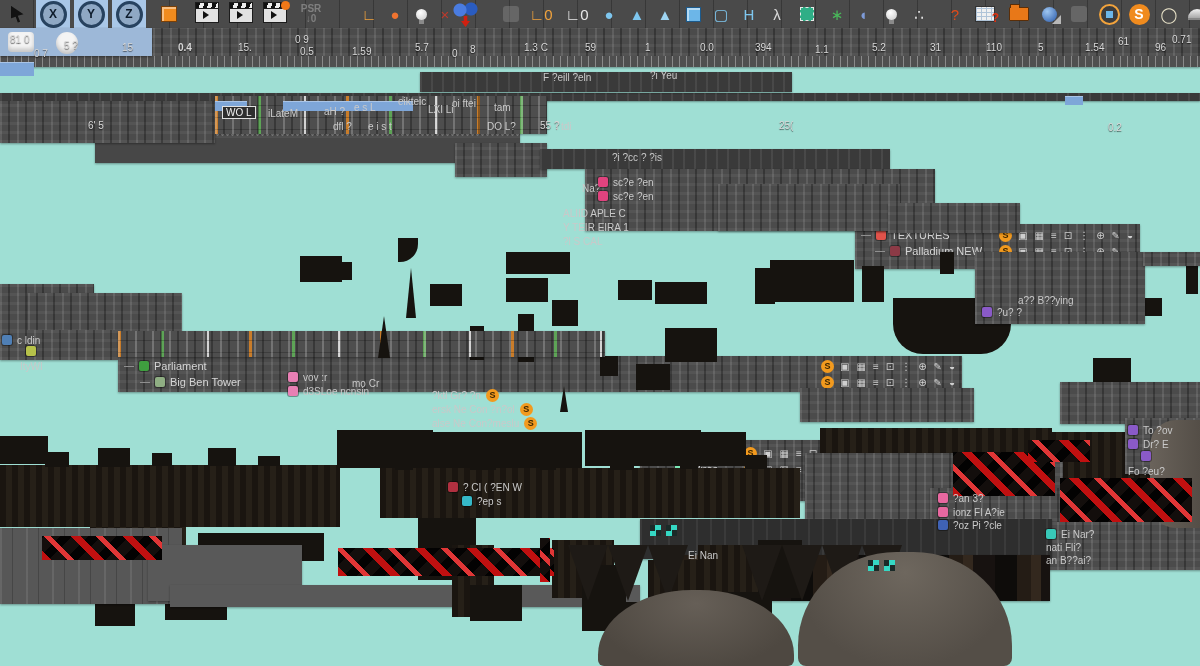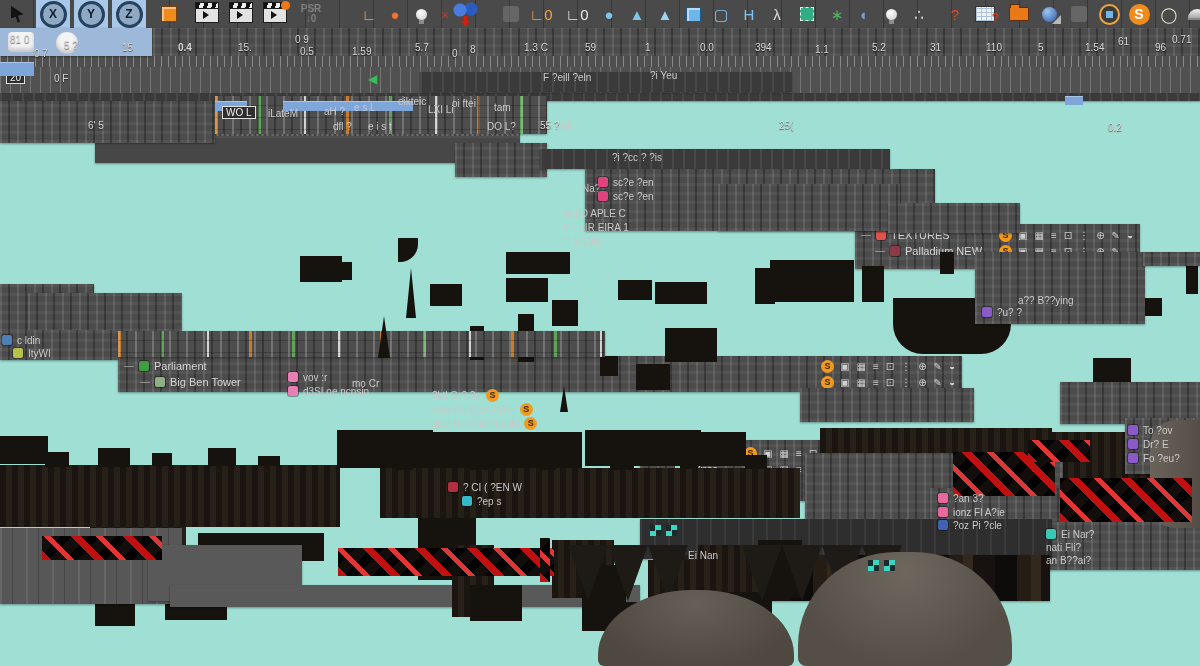--- a/index.html
+++ b/index.html
@@ -244,28 +244,20 @@
       </div>
       <div class="tcell" style="left: 1152px; width: 34px;">
         <div class="glyphc" style="color: rgb(232, 226, 200);">◯</div>
       </div>
       <div class="tcell" style="left: 1180px; width: 34px;">
         <div class="domeic"></div>
       </div>
     </div>
   <div id="strip2" class="abs panel v-n" style="left:0;top:28px;width:1200px;height:28px"></div>
   <div class="abs panel v-ruler" style="left:0;top:56px;width:1200px;height:11px"></div>
-  <div id="timeline" class="abs panel v-tl" style="left:0;top:67px;width:1200px;height:26px">
-      <div class="boxed abs" style="left: 6px; top: 4px;">20</div>
-      <div class="frag-num abs" style="left: 54px; top: 6px;">0 F</div>
-      <div class="abs" style="left: 368px; top: 5px; color: rgb(53, 192, 85); font-size: 12px;">◀</div>
-      <div class="abs" style="left: 486px; top: 5px; color: rgb(53, 192, 85); font-size: 12px;">▶</div>
-      <div class="redring abs" style="left: 652px; top: 6px;"></div>
-      <div class="reddot abs" style="left: 682px; top: 7px;"></div>
-    </div>
   <div class="abs panel v-d" style="left:0;top:93px;width:1200px;height:8px"></div>
 
   <div id="tabs-panel" class="abs panel" style="left:95px;top:127px;width:425px;height:36px">
     <div class="tabstrip-noise"></div>
   </div>
 
   <div id="panel-textures" class="abs panel v-n" style="left:855px;top:224px;width:285px;height:42px;padding-top:3px">
       <div class="layer-row">
         <div class="tree"></div>
         <div class="swatch" style="background: rgb(224, 82, 74);"></div>
@@ -531,21 +523,21 @@
       <div class="txt">sc?e ?en</div>
     </div>
     <div class="grow abs" style="left: 598px; top: 189px;">
       <div class="swatch" style="background: rgb(224, 67, 126);"></div>
       <div class="txt">sc?e ?en</div>
     </div>
     <div class="grow abs" style="left: 2px; top: 333px;">
       <div class="swatch" style="background: rgb(79, 127, 181);"></div>
       <div class="txt">c ldin</div>
     </div>
-    <div class="grow abs" style="left: 13px; top: 346px;">
+    <div class="grow abs" style="left: 20px; top: 346px; flex-direction: column;">
       <div class="swatch" style="background: rgb(183, 194, 74);"></div>
       <div class="txt">ItyWI</div>
     </div>
     <div class="grow abs" style="left: 288px; top: 370px;">
       <div class="swatch" style="background: rgb(232, 127, 180);"></div>
       <div class="txt">vov :r</div>
     </div>
     <div class="grow abs" style="left: 288px; top: 384px;">
       <div class="swatch" style="background: rgb(232, 127, 180);"></div>
       <div class="txt">d3SLoe   ncnsin</div>
@@ -583,21 +575,21 @@
       <div class="txt">?oz Pi ?cle</div>
     </div>
     <div class="grow abs" style="left: 1128px; top: 423px;">
       <div class="swatch" style="background: rgb(138, 90, 200);"></div>
       <div class="txt">To ?ov</div>
     </div>
     <div class="grow abs" style="left: 1128px; top: 437px;">
       <div class="swatch" style="background: rgb(138, 90, 200);"></div>
       <div class="txt">Dr? E</div>
     </div>
-    <div class="grow abs" style="left: 1128px; top: 451px;">
+    <div class="grow abs" style="left: 1128px; top: 451px; flex-direction: column;">
       <div class="swatch" style="background: rgb(138, 90, 200);"></div>
       <div class="txt">Fo ?eu?</div>
     </div>
     <div class="grow abs" style="left: 1046px; top: 527px;">
       <div class="swatch" style="background: rgb(56, 200, 184);"></div>
       <div class="txt">Ei Nar?</div>
     </div>
     <div class="grow abs" style="left: 1046px; top: 540px;">
       <div class="txt">nati Fli?</div>
     </div>

